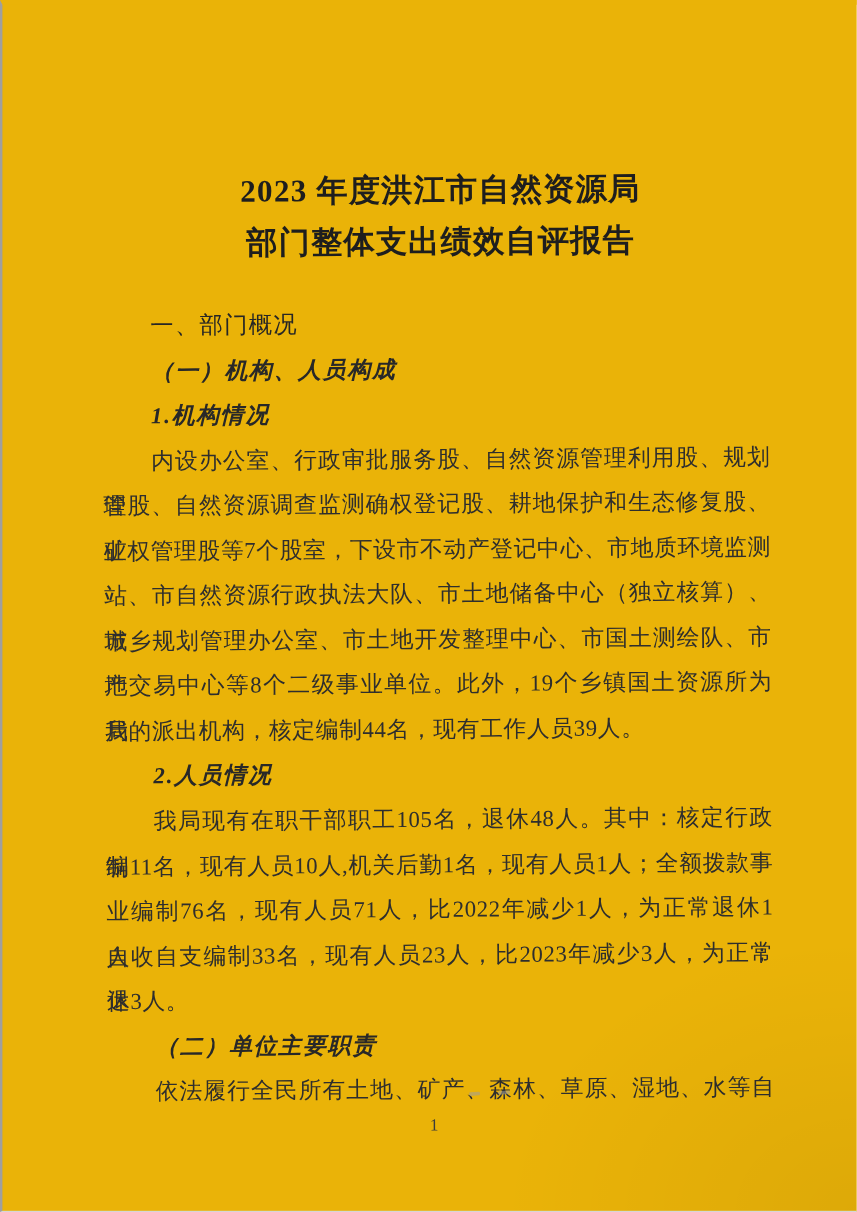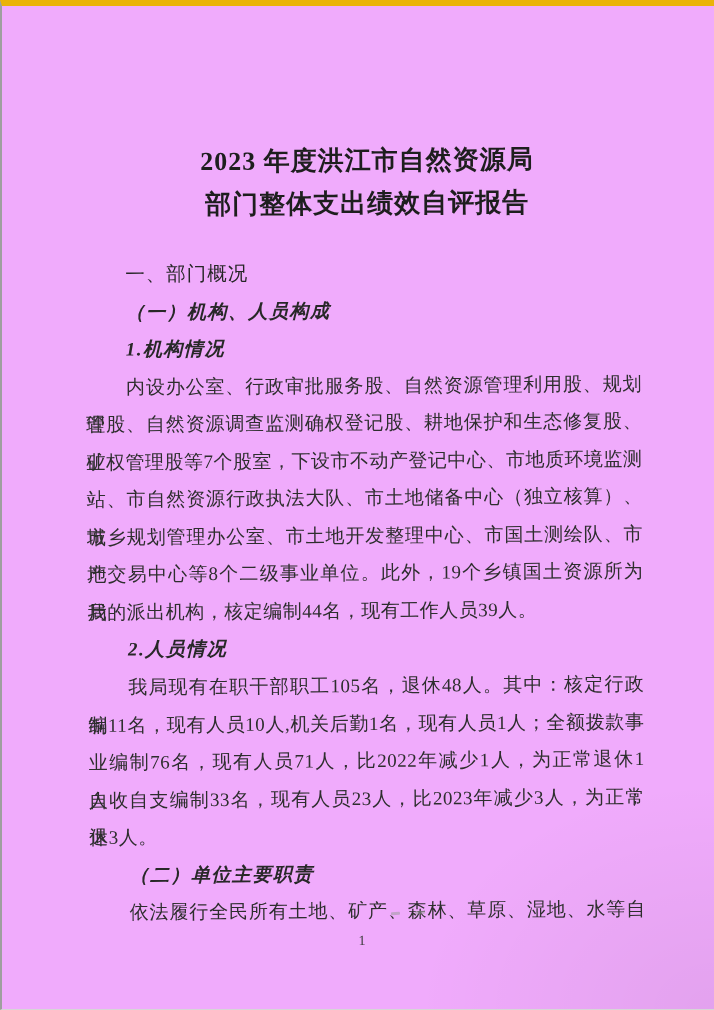--- a/index.html
+++ b/index.html
@@ -5,22 +5,22 @@
   html, body {
     margin: 0;
     padding: 0;
     background: #ffffff;
   }
   .page {
     position: relative;
     width: 714px;
     height: 1010px;
     box-sizing: border-box;
-    background: #f0abfc;
-    border-top: 6px solid #eab308;
+    background: #eab308;
+    border-top: 4px solid #eab308;
     border-left: 2px solid #9f9f9f;
     border-bottom: 1px solid #d6d6d6;
     overflow: hidden;
   }
   
   .page::after {
     content: "";
     position: absolute;
     right: 0;
     bottom: 0;

